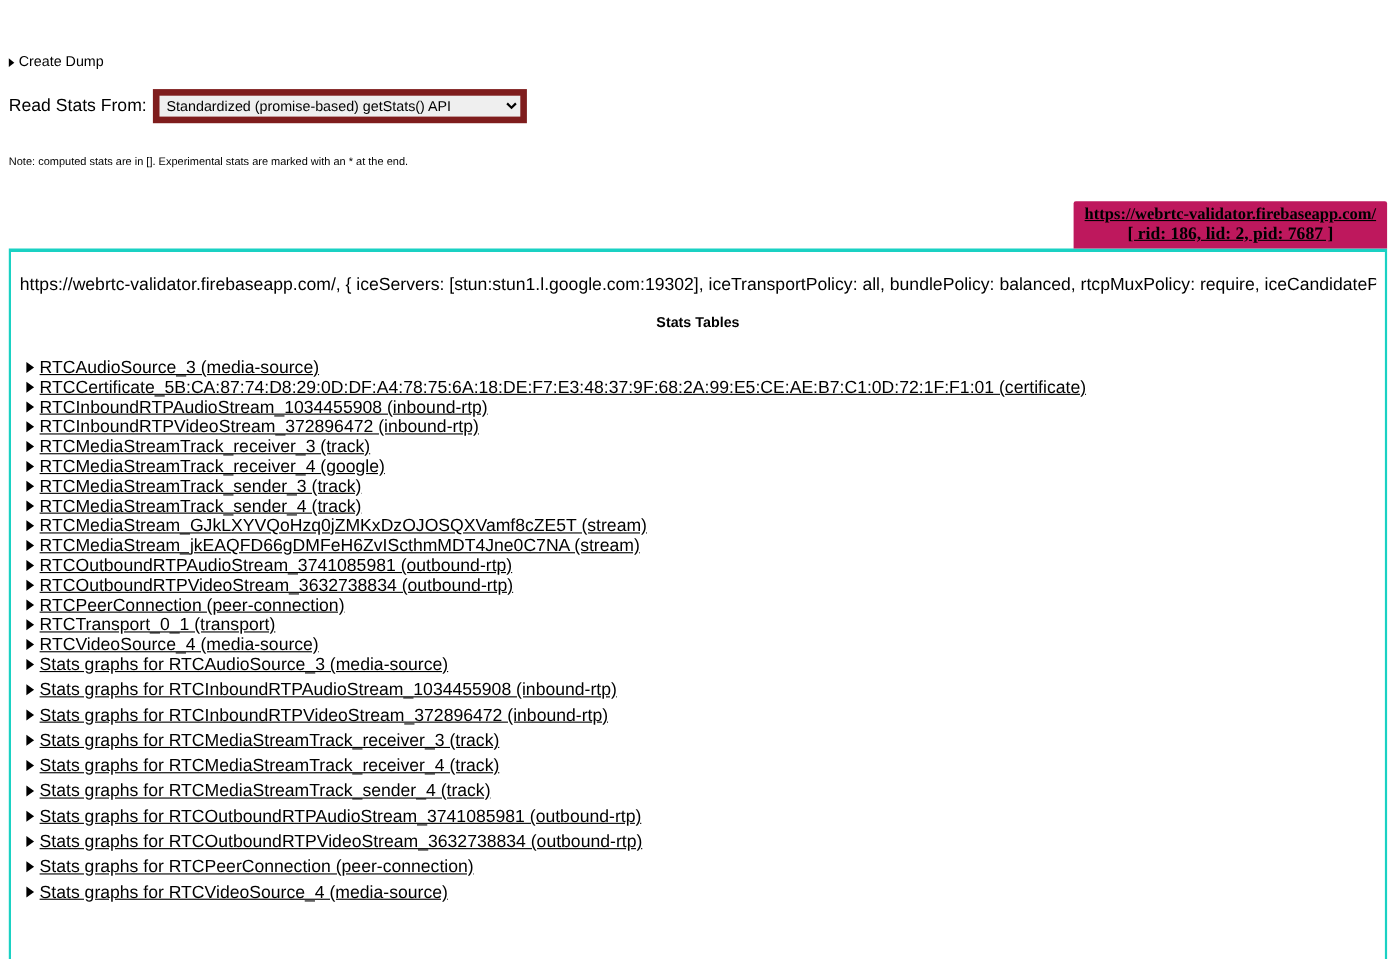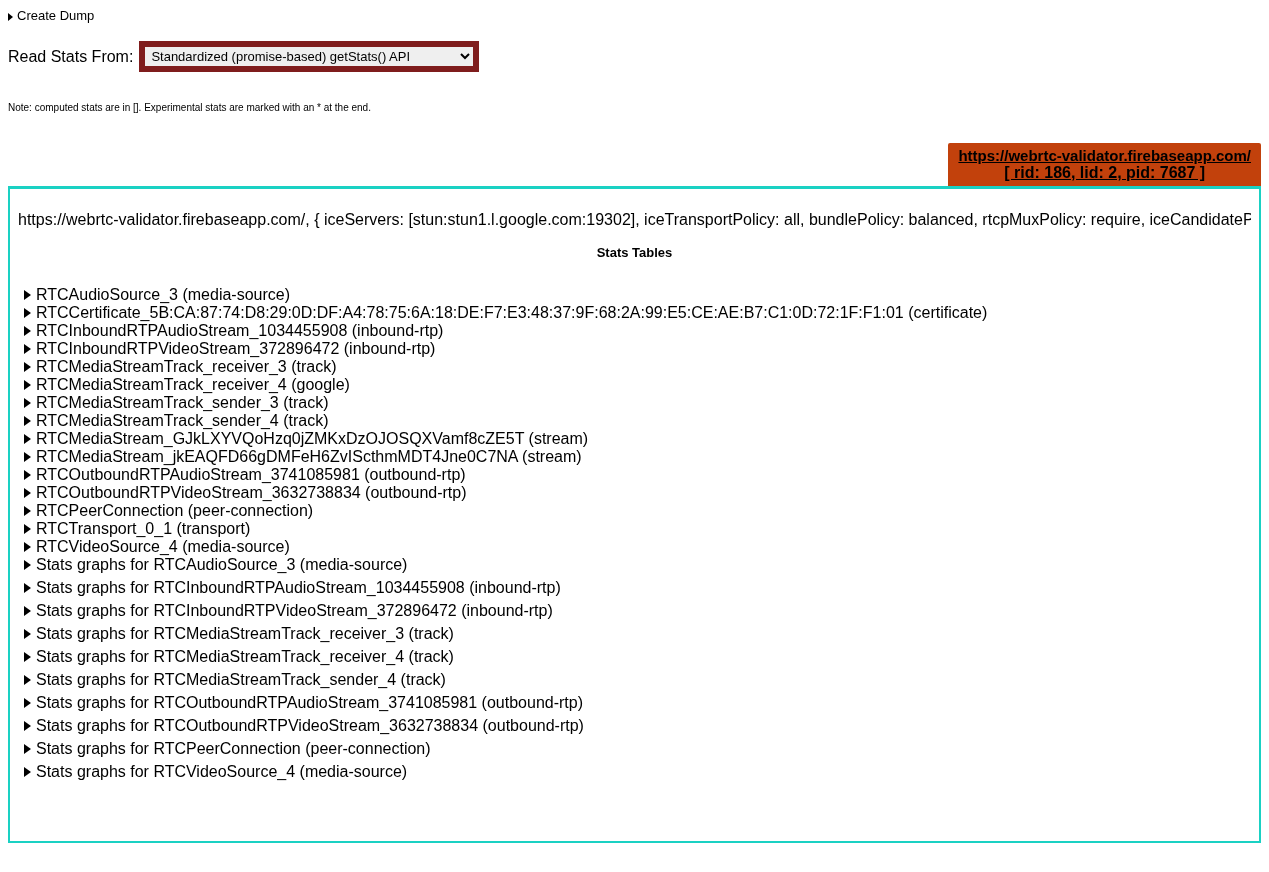--- a/index.html
+++ b/index.html
@@ -8,20 +8,21 @@
     body {
       margin: 0;
       padding: 8px;
       font-family: Arial, Helvetica, sans-serif;
       font-size: 13px;
       background: #fff;
       color: #000;
     }
     .top-details {
       margin-bottom: 8px;
+      margin-top: 40px;
     }
     .read-stats-row {
       margin-top: 18px;
       margin-bottom: 30px;
       display: flex;
       align-items: center;
       gap: 6px;
     }
     .read-stats-label {
       font-size: 16px;
@@ -36,25 +37,26 @@
     }
     .note-text {
       font-size: 10px;
       margin-bottom: 30px;
     }
     .tab-bar {
       display: flex;
       justify-content: flex-end;
     }
     .tab {
-      background: #c2410c;
+      background: #be185d;
       padding: 4px 10px;
       text-align: center;
       border-top-left-radius: 2px;
       border-top-right-radius: 2px;
+      font-family: Liberation Serif, serif;
     }
     .tab-url {
       font-weight: bold;
       text-decoration: underline;
       font-size: 15px;
       color: #000;
       cursor: pointer;
     }
     .tab-ids {
       font-weight: bold;
@@ -82,20 +84,21 @@
     }
     .stats-list {
       padding-left: 6px;
     }
     .stat-item {
       font-size: 16px;
       line-height: 18px;
       cursor: pointer;
       user-select: none;
       padding: 0;
+      text-decoration: underline;
     }
     .stat-item.spaced {
       margin-top: 5px;
     }
     .disclosure {
       display: inline-block;
       width: 0;
       height: 0;
       border-top: 5px solid transparent;
       border-bottom: 5px solid transparent;

